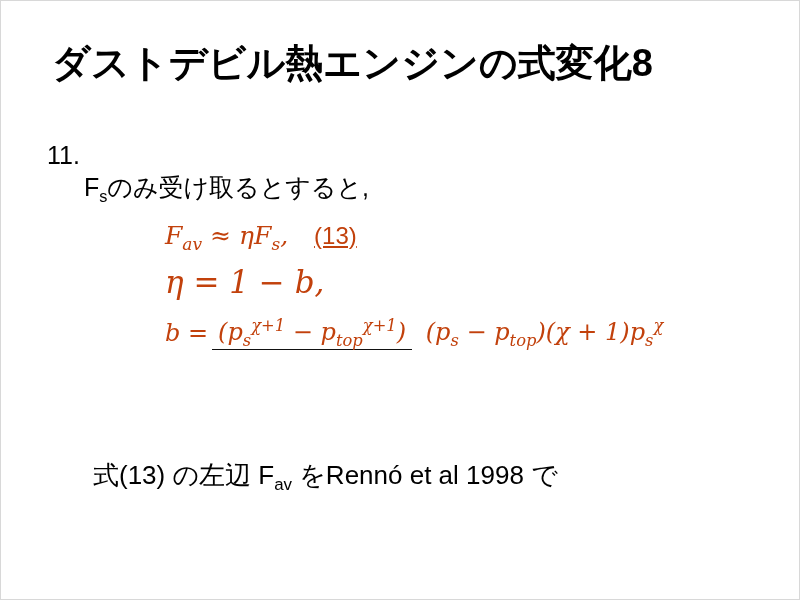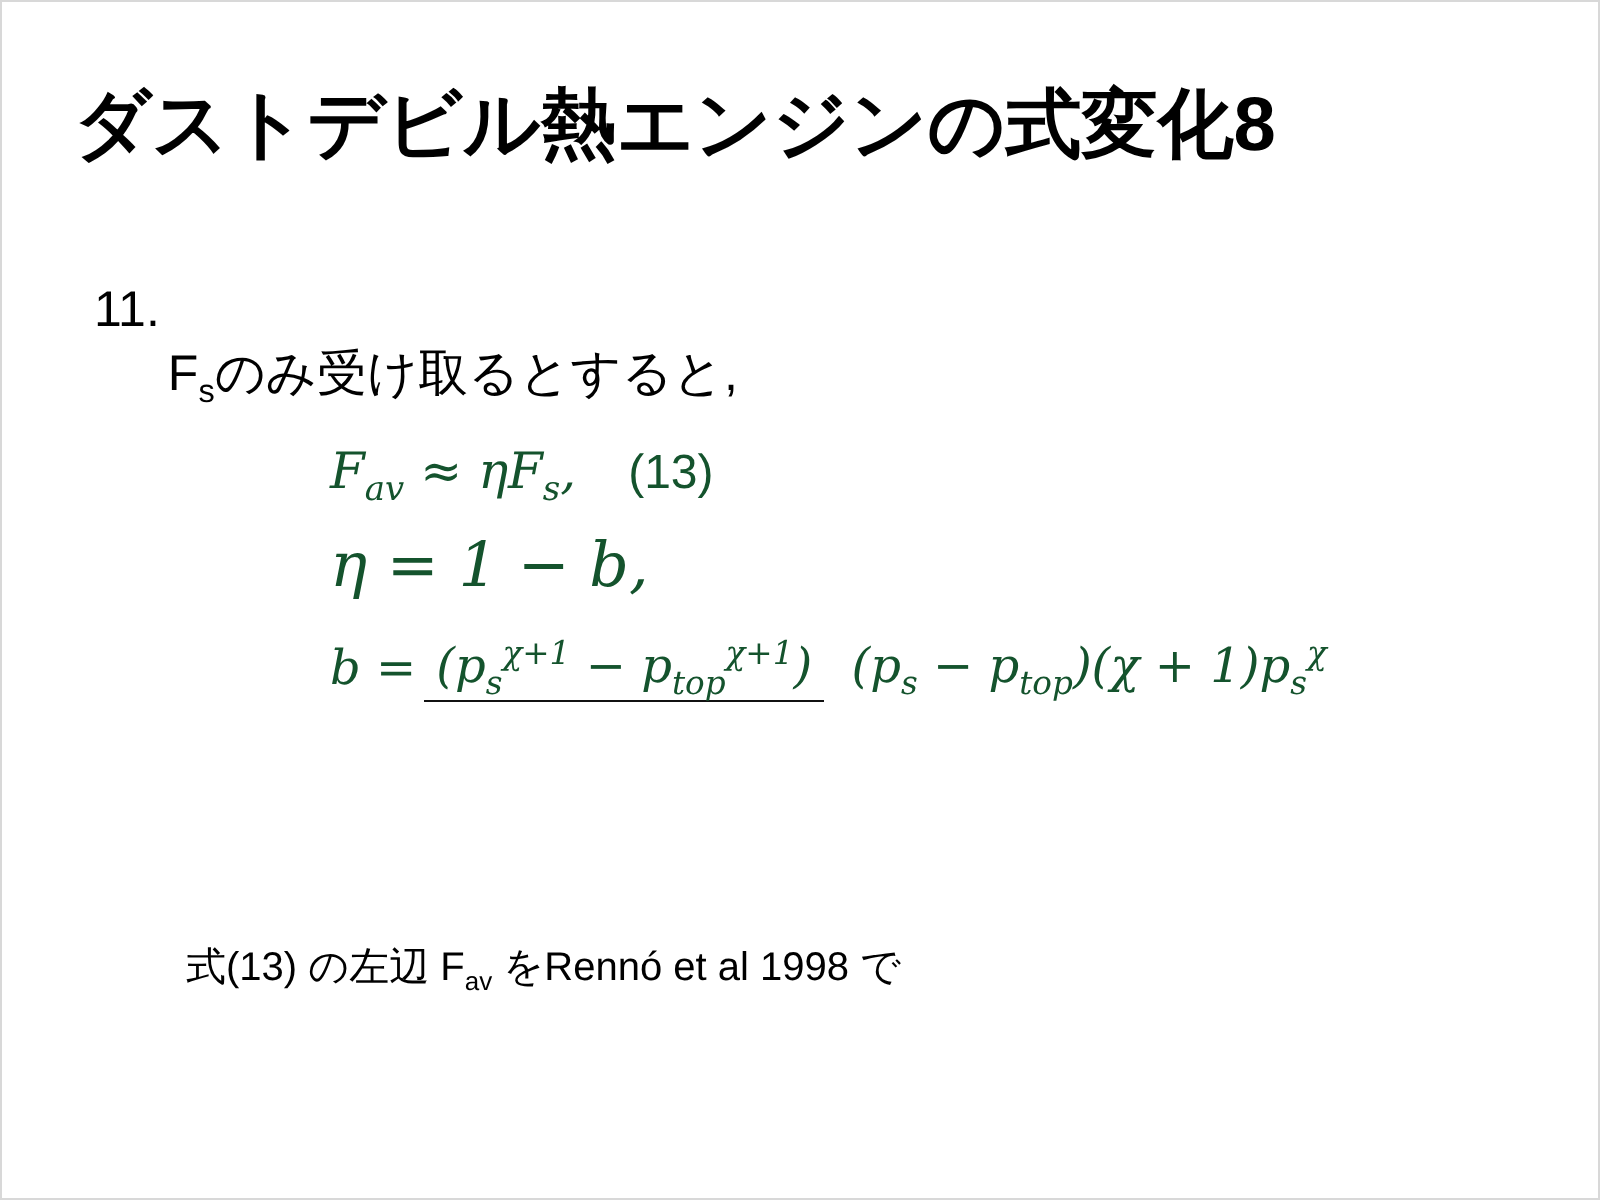--- a/index.html
+++ b/index.html
@@ -16,21 +16,21 @@
   }
   .slide {
     position: relative;
     width: 800px;
     height: 600px;
     box-sizing: border-box;
     border: 1px solid #d8d8d8;
   }
   .slide-title {
     position: absolute;
-    left: 36px;
+    left: 51px;
     top: 42px;
     width: 720px;
     font-size: 38px;
     font-weight: bold;
     letter-spacing: 0px;
     line-height: 1.1;
     white-space: nowrap;
   }
   .body-block {
     position: absolute;
@@ -54,35 +54,36 @@
   .sub {
     font-size: 0.65em;
     vertical-align: sub;
   }
   
   .math-block {
     margin-top: 14px;
     margin-left: 118px;
     font-family: "DejaVu Serif", serif;
     font-style: italic;
-    color: #14532d;
+    color: #c2410c;
   }
   .math-line {
     display: flex;
     align-items: baseline;
     margin-bottom: 10px;
   }
   .math-eq1 {
     font-size: 25px;
   }
   .eq-tag {
     font-style: normal;
     font-family: "Liberation Sans", sans-serif;
     font-size: 24px;
     margin-left: 26px;
+    text-decoration: underline;
   }
   .math-eq2 {
     font-size: 31px;
     margin-bottom: 16px;
   }
   .math-frac-row {
     display: flex;
     align-items: center;
     font-size: 24px;
   }
@@ -106,23 +107,23 @@
     font-style: italic;
   }
   sub.m {
     font-size: 0.68em;
     vertical-align: sub;
     font-style: italic;
   }
   .closing {
     position: absolute;
     left: 92px;
-    top: 470px;
+    top: 457px;
     width: 672px;
-    font-size: 20px;
+    font-size: 26px;
     line-height: 1.32;
   }
 </style>
 </head>
 <body>
 
 <div class="slide">
 
   <div class="slide-title">ダストデビル熱エンジンの式変化8</div>
 

